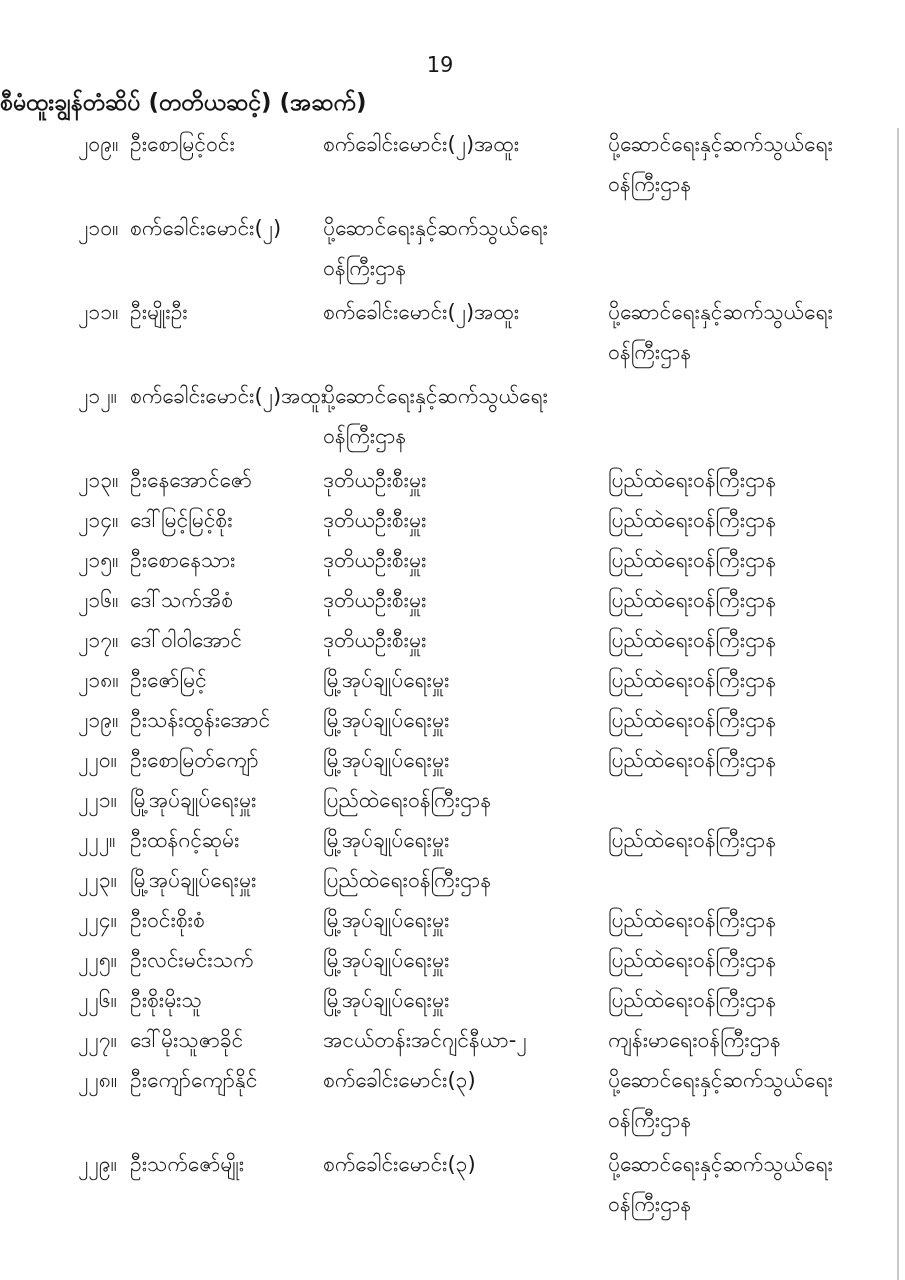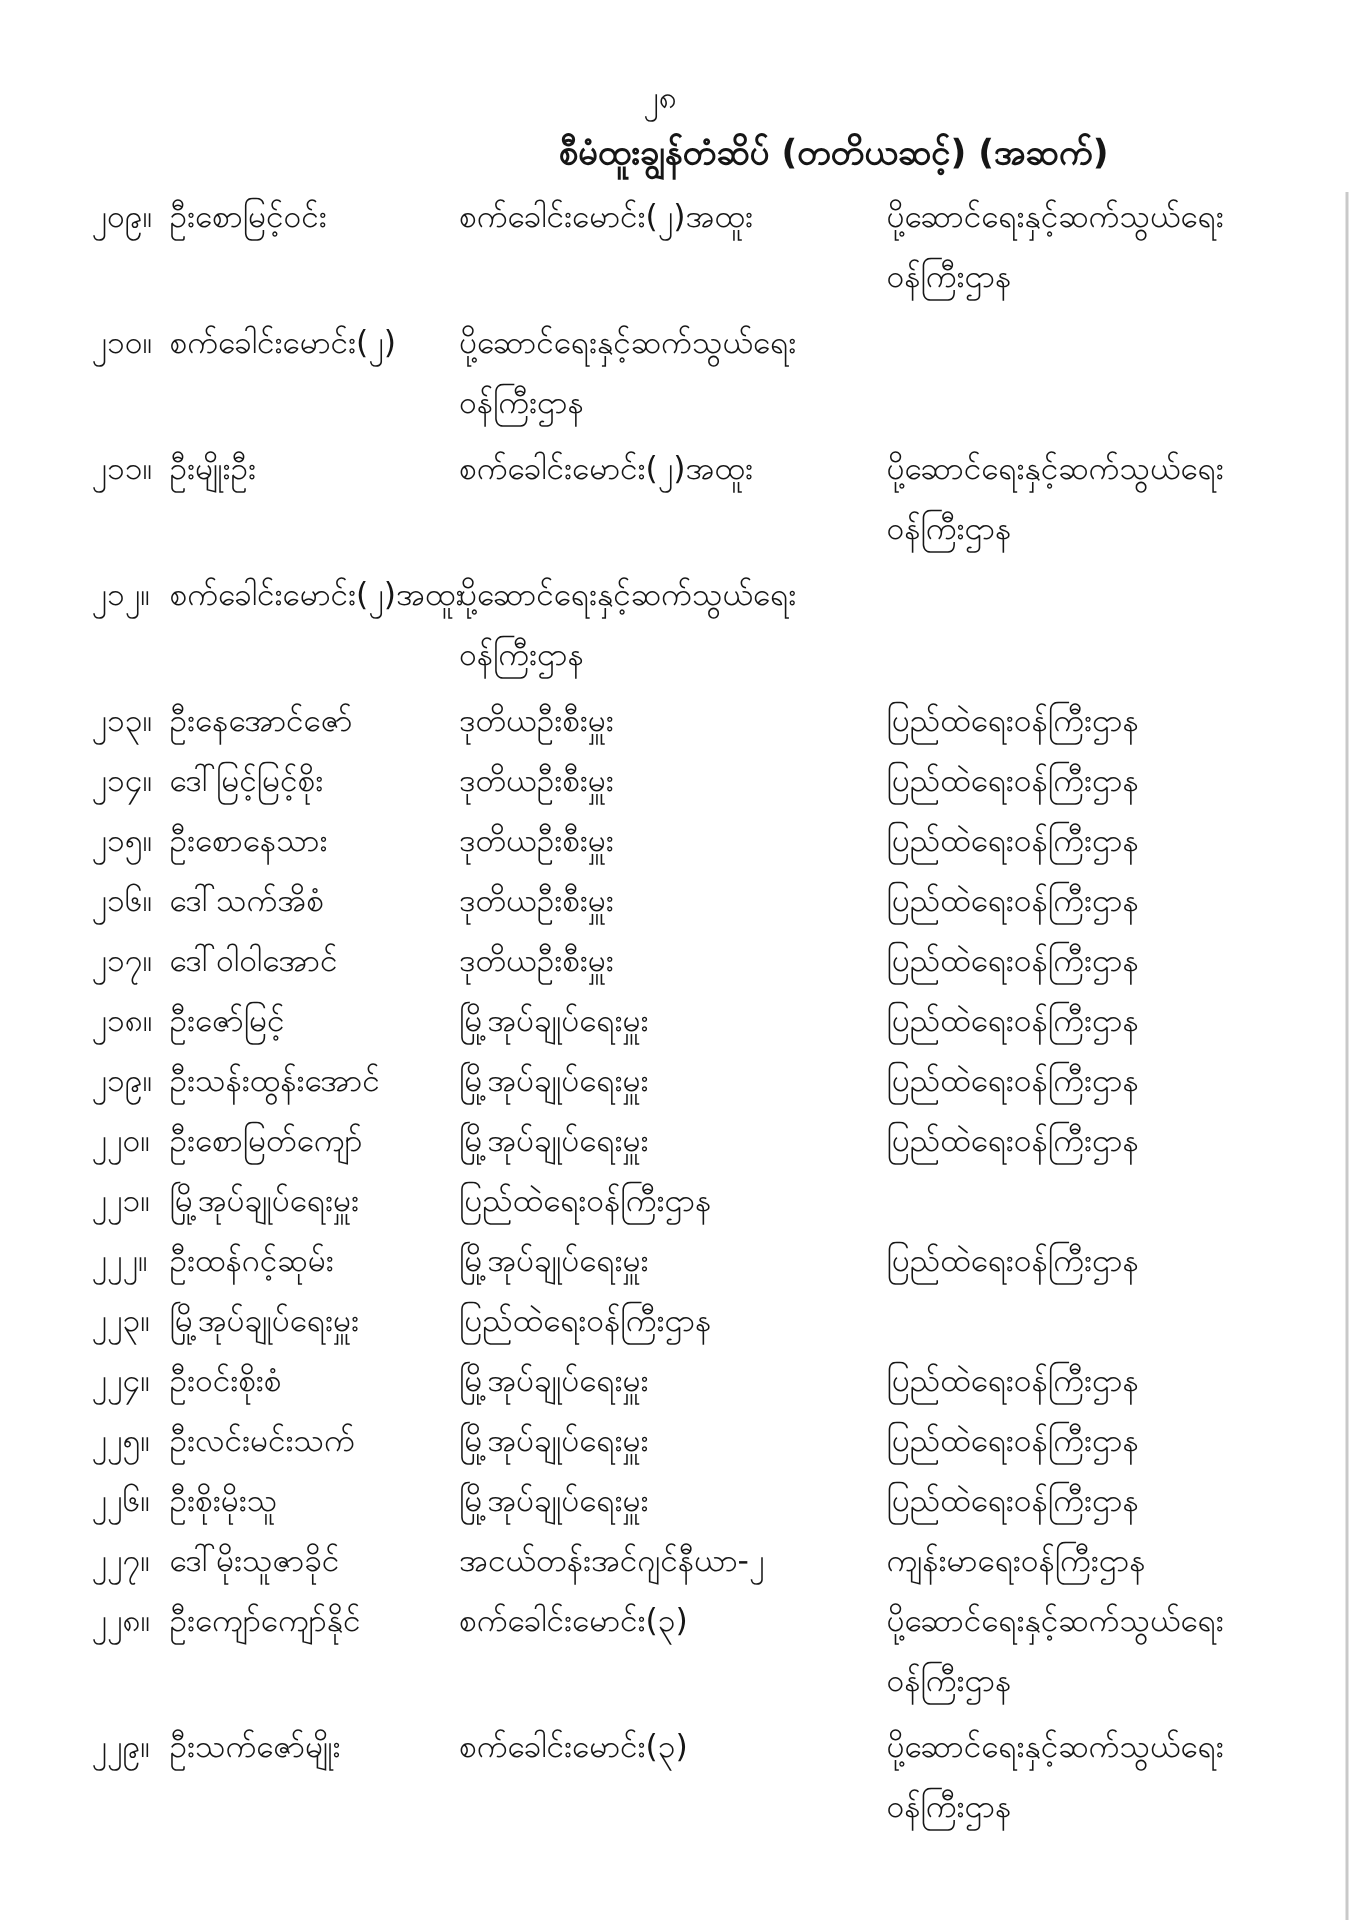--- a/index.html
+++ b/index.html
@@ -23,31 +23,31 @@
     width: 880px;
     text-align: center;
     font-size: 21px;
     line-height: 30px;
   }
   .doc-title {
     position: absolute;
     top: 84px;
     left: 0;
     width: 739px;
-    text-align: right;
+    text-align: left;
     font-size: 23px;
     font-weight: bold;
     line-height: 36px;
   }
   .table {
     position: absolute;
     top: 124px;
     left: 0;
     width: 905px;
-    padding-left: 61px;
+    padding-left: 78px;
     padding-right: 20px;
     box-sizing: border-box;
   }
   .row {
     display: grid;
     grid-template-columns: 52px 193px 285px 1fr;
     align-items: start;
     font-size: 21px;
     line-height: 40px;
   }
@@ -61,21 +61,21 @@
     bottom: 0;
     right: 6px;
     width: 2px;
     background: #c9c9c9;
   }
 </style>
 </head>
 <body>
 
 <div class="page">
-  <div class="page-number">၂၈</div>
+  <div class="page-number">19</div>
   <div class="doc-title">စီမံထူးချွန်တံဆိပ် (တတိယဆင့်) (အဆက်)</div>
   <div class="table">
   <div class="row tall">
     <div class="cell num">၂၀၉။</div>
     <div class="cell name">ဦးစောမြင့်ဝင်း</div>
     <div class="cell position">စက်ခေါင်းမောင်း(၂)အထူး</div>
     <div class="cell ministry">
           <div class="ministry-line">ပို့ဆောင်ရေးနှင့်ဆက်သွယ်ရေး</div>
           <div class="ministry-line">ဝန်ကြီးဌာန</div>
         </div>

